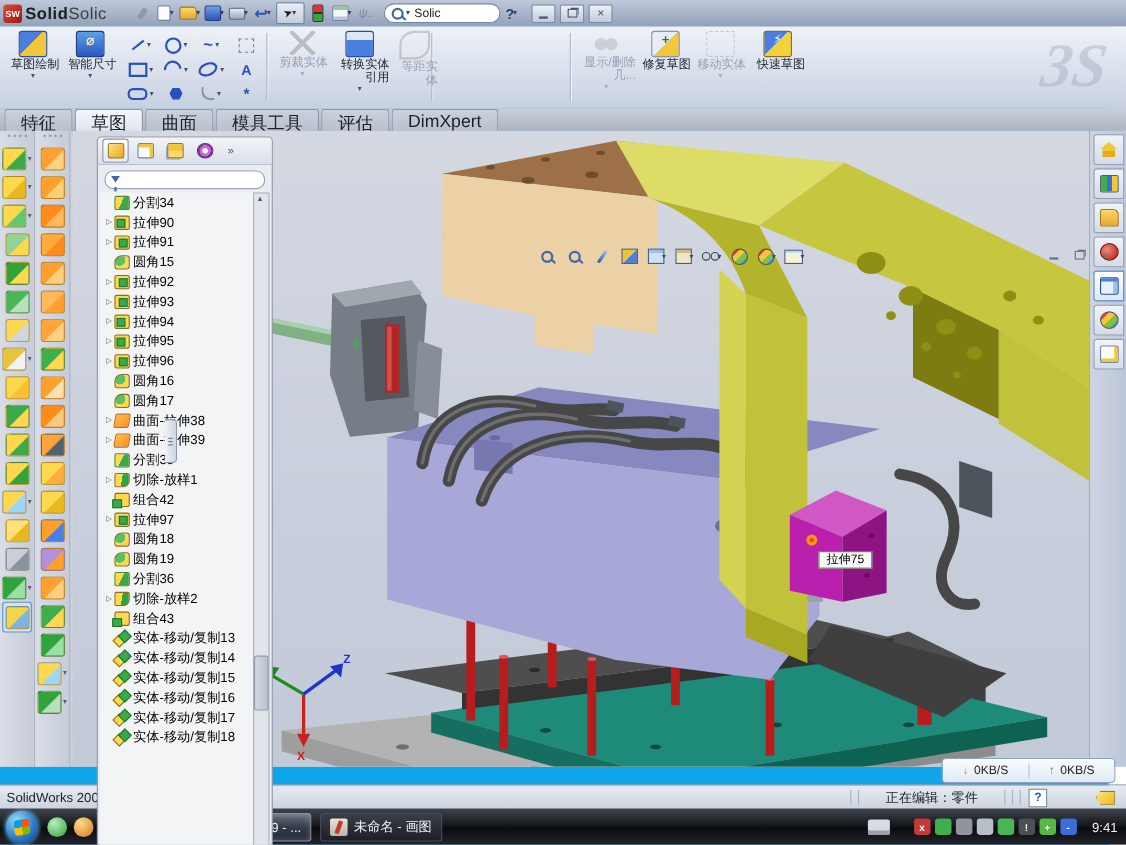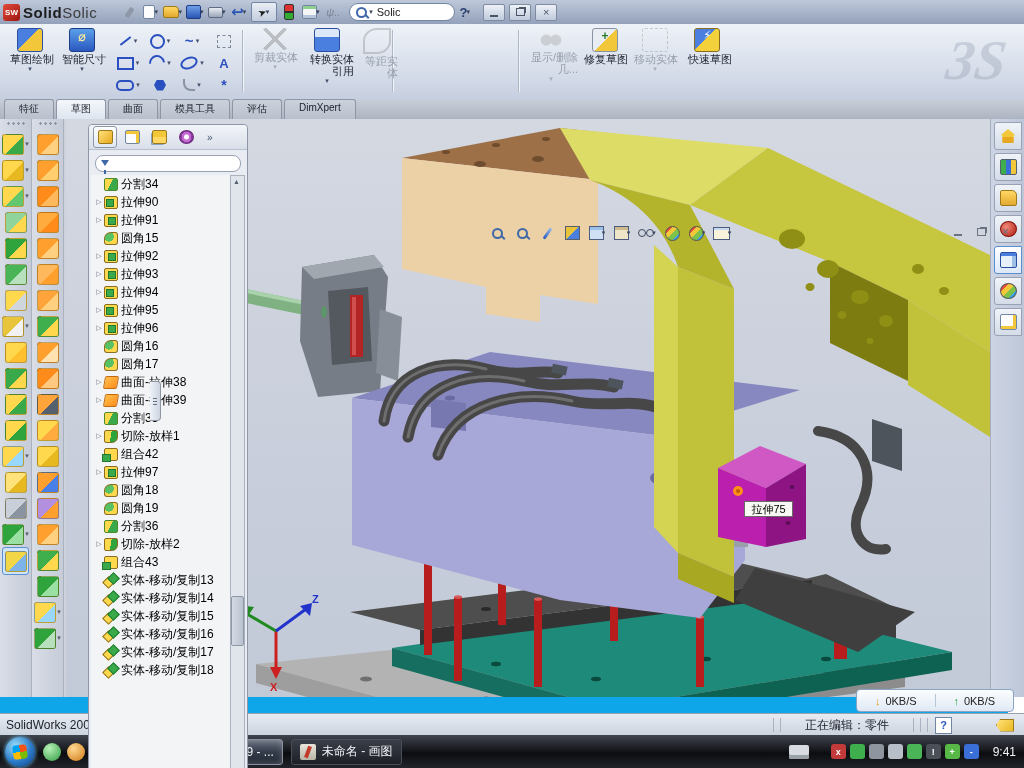--- a/index.html
+++ b/index.html
@@ -89,21 +89,21 @@
   .sic{width:14px;height:13px;flex:none;}
   .si-mirror{background:linear-gradient(90deg,#c8cfda 45%,transparent 45% 55%,#aab4c4 55%);clip-path:polygon(0 100%,50% 0,100% 100%);}
   .si-linear-pattern{background:radial-gradient(circle,#aab4c4 1.5px,transparent 2px) 0 0/5px 5px;}
   .si-move{border:1px dashed #aab4c4;}
   #watermark{position:absolute;right:18px;top:8px;font-family:"Liberation Serif","DejaVu Serif",serif;
     font-style:italic;font-weight:bold;font-size:56px;color:rgba(145,155,175,.35);transform:skewX(-8deg);line-height:56px;}
 
   
   #tabrow{position:absolute;left:0;top:99px;width:1024px;height:20px;
     background:linear-gradient(#c9cfd9,#adb4c1);border-bottom:1px solid #8f97a6;display:flex;align-items:flex-end;padding-left:4px;}
-  .ctab{font-size:10px;color:#1a1f28;padding:2px 14px;margin-right:2px;border:1px solid #8f97a6;border-bottom:none;
+  .ctab{font-size:16px;color:#1a1f28;padding:2px 14px;margin-right:2px;border:1px solid #8f97a6;border-bottom:none;
     background:linear-gradient(#ccd2dc,#b9c0cd);border-radius:3px 3px 0 0;height:15px;}
   .ctab.active{background:linear-gradient(#f4f7fb,#dde4ee);position:relative;top:1px;height:16px;}
 
   
   #main{position:absolute;left:0;top:119px;width:1024px;height:578px;background:#cdd2dc;}
   #viewport{position:absolute;left:66px;top:0;width:924px;height:578px;
     background:linear-gradient(#d4d8e1,#c8cedb 60%,#c3cad7);overflow:hidden;}
   #model-svg{position:absolute;left:0;top:0;}
   #tooltip{position:absolute;left:678px;top:382px;width:47px;height:14px;background:#f8f8f4;border:1px solid #6a6a6a;
     font-size:11px;color:#000;text-align:center;line-height:14px;z-index:3;}

